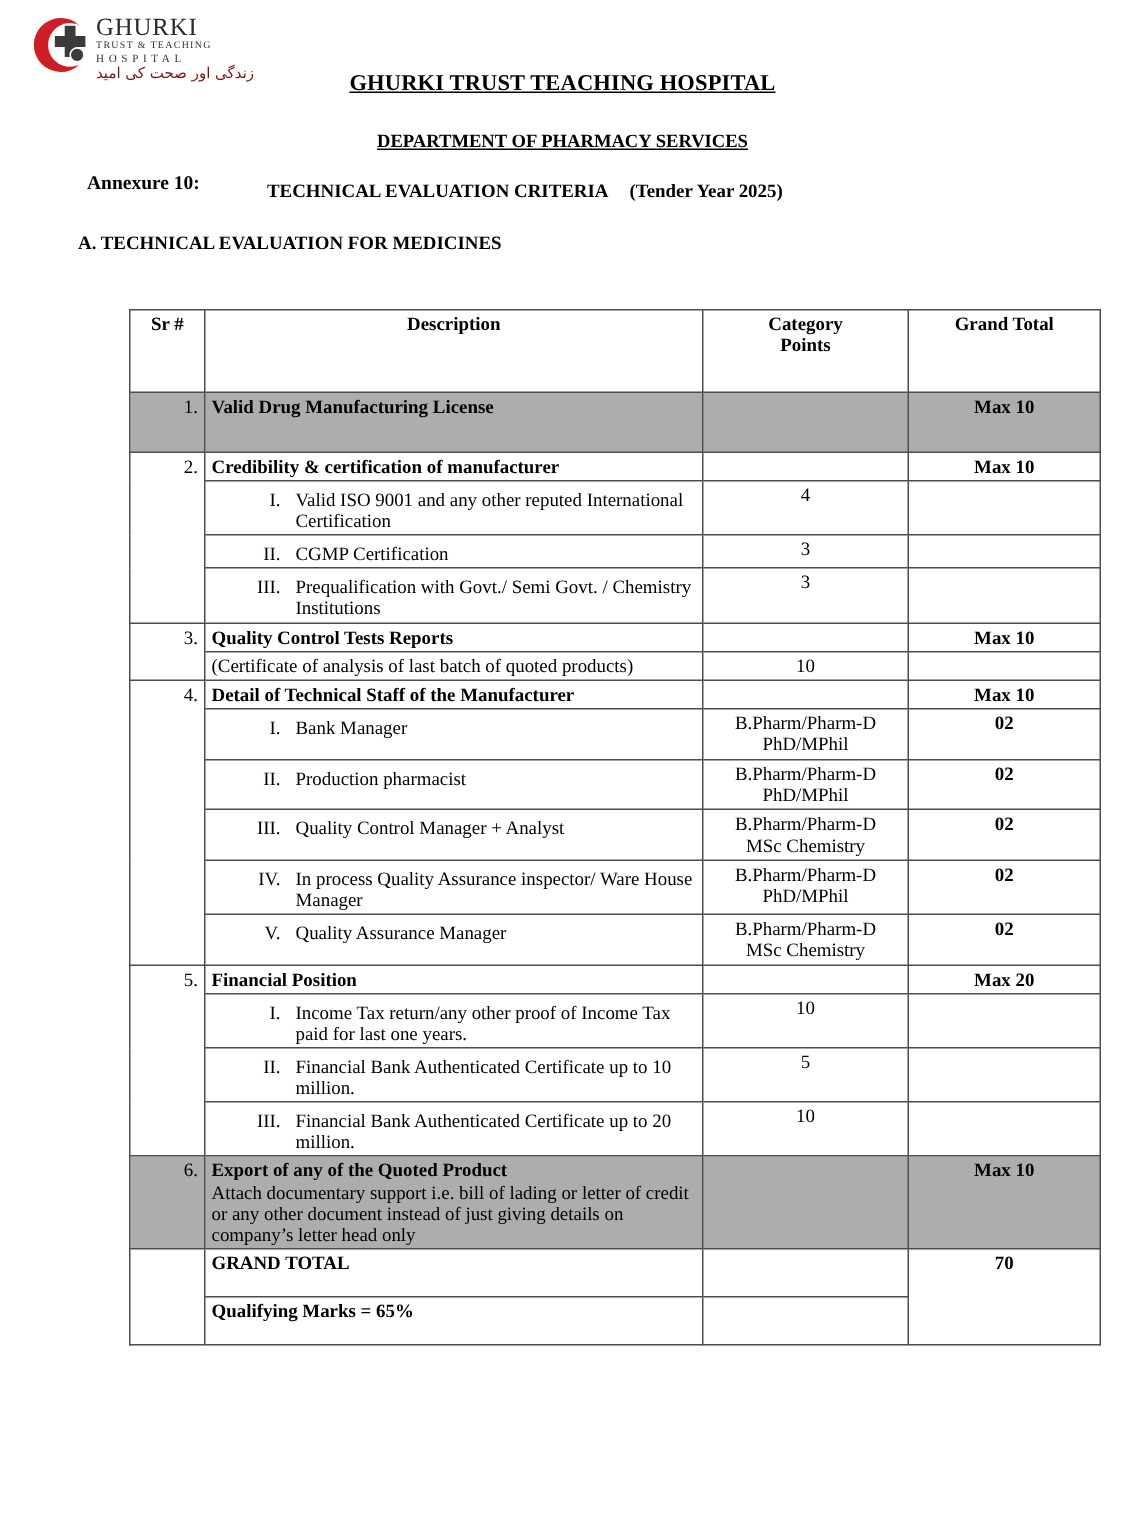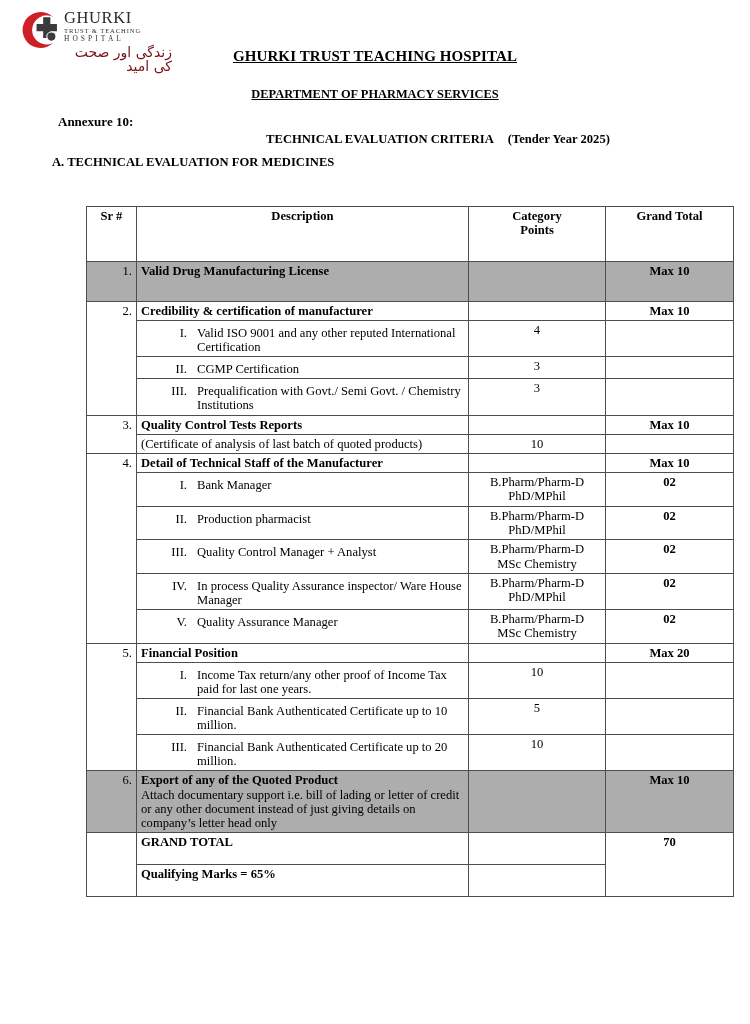--- a/index.html
+++ b/index.html
@@ -49,21 +49,21 @@
     font-family: "Liberation Serif", serif;
   }
   .lw-sub2 {
     font-size: 7.4px;
     letter-spacing: 3.1px;
     color: #333;
     margin-top: 1px;
     font-family: "Liberation Serif", serif;
   }
   .lw-urdu {
-    font-size: 14px;
+    font-size: 10px;
     color: #7a1418;
     margin-top: 2px;
     text-align: right;
     direction: rtl;
     font-family: "DejaVu Sans", sans-serif;
   }
 
   
   .ctr { text-align: center; }
   #h-hospital {
@@ -74,22 +74,22 @@
   #h-dept {
     position: absolute; left: 0; top: 87px; width: 750px;
     font-size: 12.4px; font-weight: bold;
   }
   #h-dept span { text-decoration: underline; }
   #h-annexure {
     position: absolute; left: 58px; top: 114px;
     font-size: 13px; font-weight: bold;
   }
   #h-criteria {
-    position: absolute; left: 178px; top: 132px; width: 520px;
-    font-size: 12.6px; font-weight: bold; text-align: center;
+    position: absolute; left: 178px; top: 120px; width: 520px;
+    font-size: 12.6px; font-weight: bold; text-align: left;
   }
   #h-criteria .spacer { display: inline-block; width: 14px; }
   #h-sec-a {
     position: absolute; left: 52px; top: 155px;
     font-size: 12.6px; font-weight: bold;
   }
   #h-sec-1 {
     position: absolute; left: 52px; top: 174px;
     font-size: 13.4px; font-weight: bold;
   }

